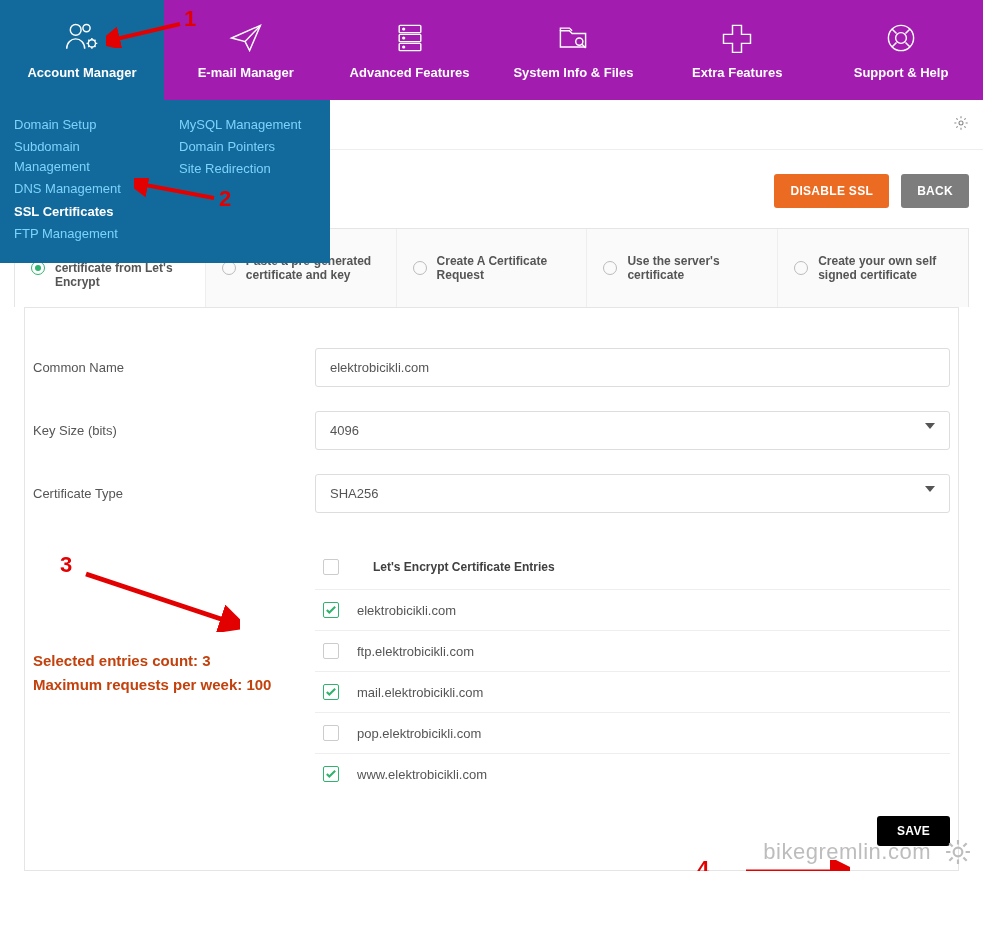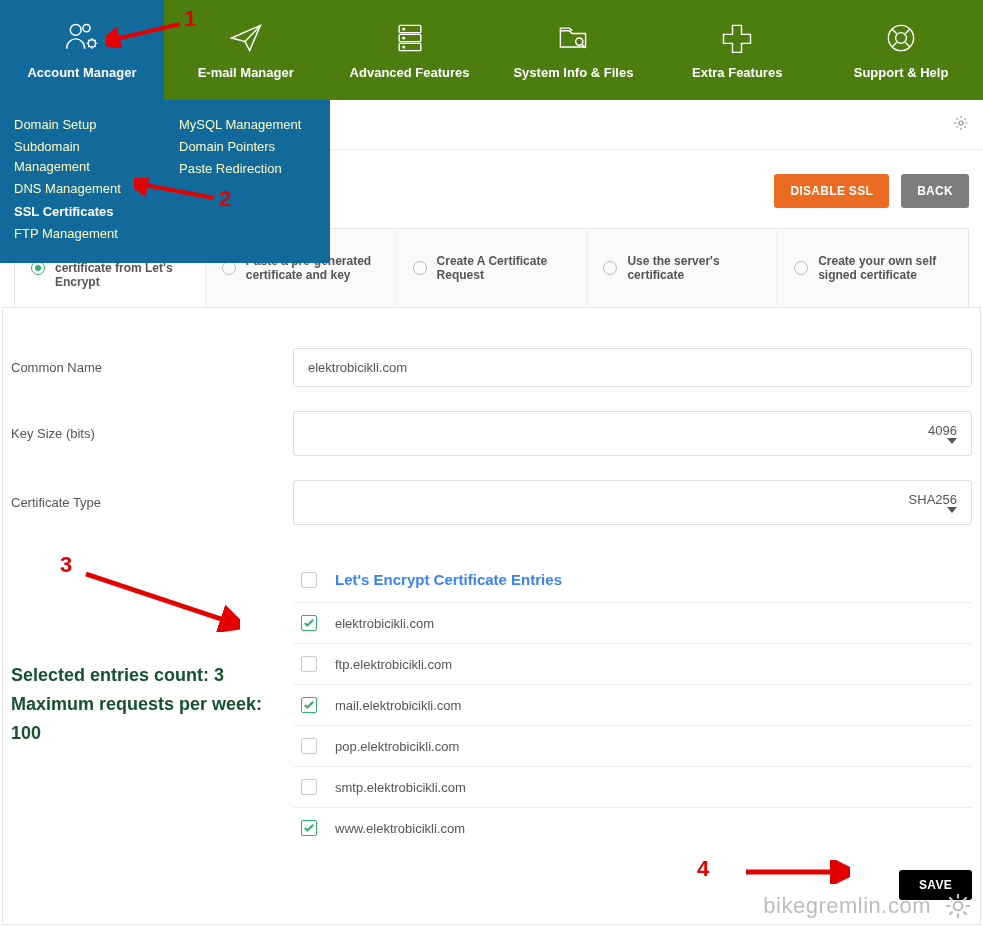--- a/index.html
+++ b/index.html
@@ -7,21 +7,21 @@
     width: 983px;
     font-family: -apple-system, "Segoe UI", Arial, sans-serif;
     font-size: 13px;
     color: #444;
     background: #fff;
     position: relative;
   }
   
   .topnav {
     display: flex;
-    background: #4d7c0f;
+    background: #a21caf;
     color: #fff;
     height: 100px;
     position: relative;
     z-index: 50;
   }
   .topnav-item {
     flex: 1;
     display: flex;
     flex-direction: column;
     align-items: center;
@@ -42,21 +42,21 @@
     background: #126a9c;
     color: #e3f1f9;
     display: flex;
     padding: 14px 0 18px 0;
     font-size: 13px;
     z-index: 60;
   }
   .submenu-col { flex: 1; padding: 0 14px; }
   .submenu-col a {
     display: block;
-    color: #fef9c3;
+    color: #7dd3fc;
     text-decoration: none;
     line-height: 1.55;
     padding: 1px 0;
   }
   .submenu-col a.bold { font-weight: 700; color: #fff; }
   
   .gear-row {
     position: relative;
     height: 50px;
     border-bottom: 1px solid #eee;
@@ -118,50 +118,50 @@
     border: 1.5px solid #bbb; display: inline-flex;
     align-items: center; justify-content: center;
     flex-shrink: 0;
   }
   .radio-dot.on::after {
     content: ""; width: 6px; height: 6px; border-radius: 50%;
     background: #2fb36d;
   }
   .radio-dot.on { border-color: #2fb36d; }
   
-  .form-panel { border: 1px solid #e5e5e5; margin: 0 2px; padding: 28px 0 20px 0; }
+  .form-panel { border: 1px solid #e5e5e5; margin: 0 24px; padding: 28px 0 20px 0; }
   .form-row {
     display: flex;
     align-items: center;
     padding: 12px 0;
   }
   .form-label { width: 290px; padding-left: 8px; font-size: 13px; color: #555; }
   .form-field { flex: 1; padding-right: 8px; }
   .input, .select {
     width: 100%;
     font-size: 13px;
     color: #555;
     padding: 11px 14px;
     border: 1px solid #ddd;
     border-radius: 3px;
     background: #fff;
   }
-  .select { position: relative; display: flex; align-items: flex-end; justify-content: space-between; cursor: pointer; flex-direction: column; }
+  .select { position: relative; display: flex; align-items: flex-start; justify-content: space-between; cursor: pointer; }
   .caret {
     width: 0; height: 0; border-left: 5px solid transparent;
     border-right: 5px solid transparent; border-top: 6px solid #555;
   }
   
   .entries-block { display: flex; padding-top: 24px; }
-  .entries-left { width: 290px; padding: 100px 0 0 8px; font-size: 18px; color: #14532d; font-weight: 600; line-height: 1.6; }
+  .entries-left { width: 290px; padding: 100px 0 0 8px; font-size: 15px; color: #c2410c; font-weight: 600; line-height: 1.6; }
   .entries-right { flex: 1; padding-right: 8px; }
   .entries-hdr {
-    display: flex; align-items: center; gap: 18px;
-    padding: 10px 8px 14px 8px; font-weight: 700; color: #3b82f6;
-    font-size: 15px;
+    display: flex; align-items: center; gap: 34px;
+    padding: 10px 8px 14px 8px; font-weight: 700; color: #404040;
+    font-size: 12px;
   }
   .entry-row {
     display: flex; align-items: center; gap: 18px;
     padding: 12px 8px;
     border-top: 1px solid #eee;
     font-size: 13px; color: #555;
   }
   .chk {
     width: 16px; height: 16px; border: 1.5px solid #ccc; border-radius: 2px;
     display: inline-flex; align-items: center; justify-content: center;
@@ -252,21 +252,21 @@
   <div class="submenu-col">
     <a>Domain Setup</a>
     <a>Subdomain Management</a>
     <a>DNS Management</a>
     <a class="bold">SSL Certificates</a>
     <a>FTP Management</a>
   </div>
   <div class="submenu-col">
     <a>MySQL Management</a>
     <a>Domain Pointers</a>
-    <a>Paste Redirection</a>
+    <a>Site Redirection</a>
   </div>
 </div>
 
 <div class="gear-row">
   <span class="gear">
     <svg width="16" height="16" viewBox="0 0 24 24" fill="none" stroke="#888" stroke-width="1.6">
       <circle cx="12" cy="12" r="3"></circle>
       <path d="M12 2v3M12 19v3M2 12h3M19 12h3M5 5l2 2M17 17l2 2M19 5l-2 2M5 19l2-2"></path>
     </svg>
   </span>
@@ -361,24 +361,20 @@
                 <path d="M2 6l3 3 7-7"></path>
               </svg>
             </span>
             <span>mail.elektrobicikli.com</span>
           </div>
           <div class="entry-row">
             <span class="chk"></span>
             <span>pop.elektrobicikli.com</span>
           </div>
           <div class="entry-row">
-            <span class="chk"></span>
-            <span>smtp.elektrobicikli.com</span>
-          </div>
-          <div class="entry-row">
             <span class="chk on">
               <svg viewBox="0 0 14 12">
                 <path d="M2 6l3 3 7-7"></path>
               </svg>
             </span>
             <span>www.elektrobicikli.com</span>
           </div>
         </div>
     </div>
   </div>

